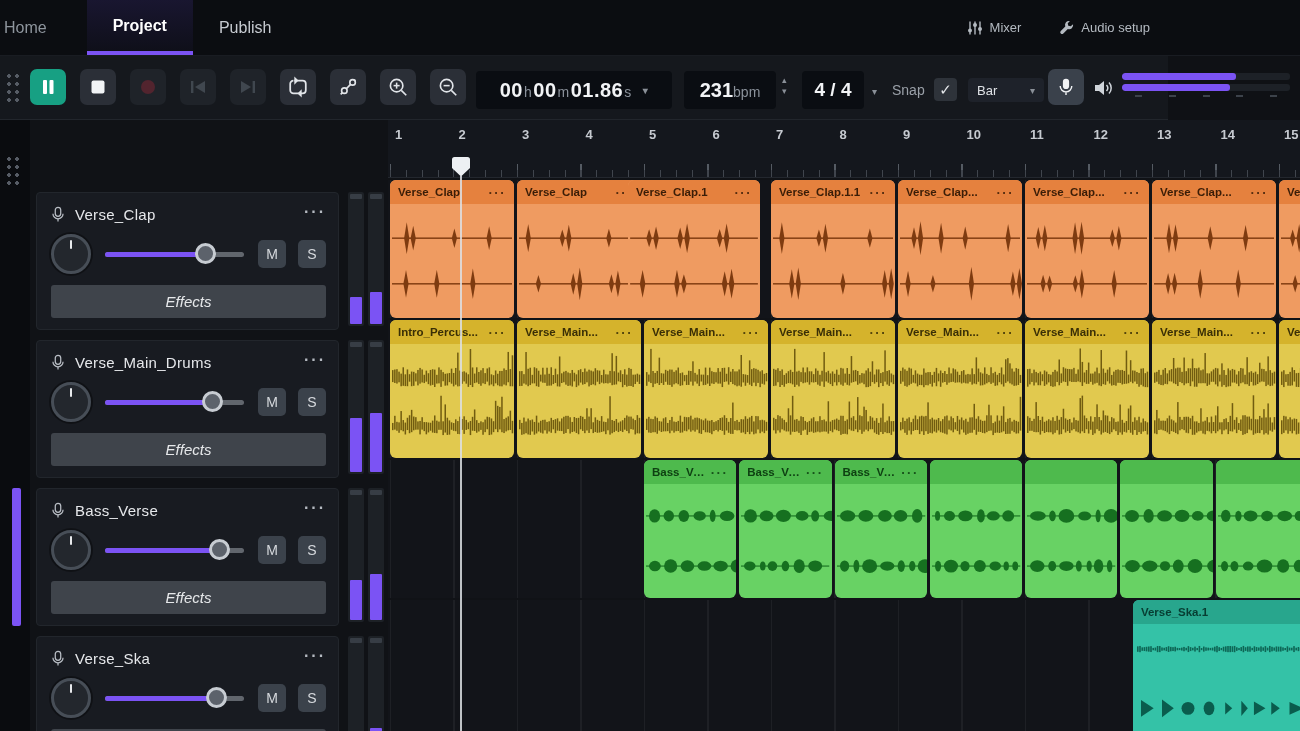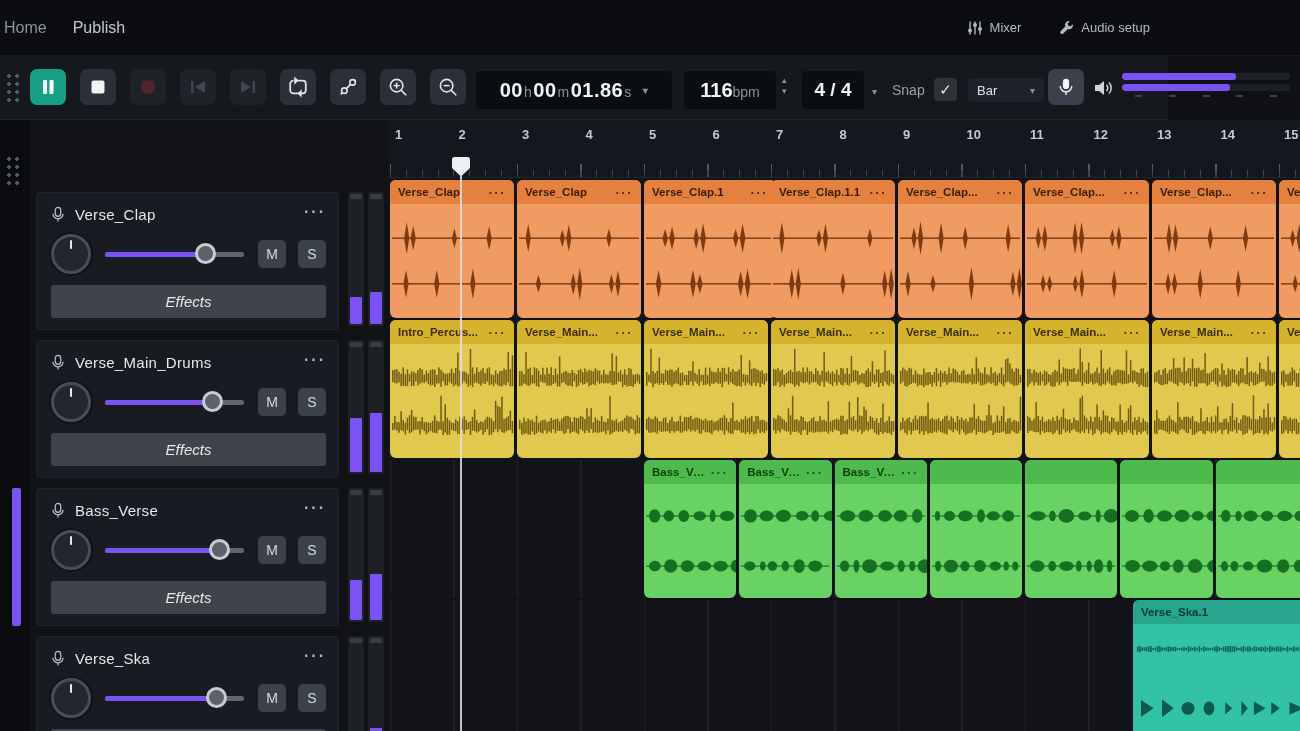--- a/index.html
+++ b/index.html
@@ -112,20 +112,21 @@
   .playhead-flag { position:absolute; top:37px; z-index:7; }
   svg { display:block; }
 </style>
 </head>
 <body>
 
 <div class="app" style="--accent: #7b53f4; --green: #17a083;">
 
   <div class="topnav">
     <div class="nav-home">Home</div>
+    <div class="nav-tab active">Project</div>
     <div class="nav-tab">Publish</div>
     <div class="nav-right">
       <div class="nav-action">
         <span>
           <svg width="16" height="16" viewBox="0 0 16 16">
             <g stroke="#b4bac1" stroke-width="1.4">
               <line x1="3" y1="1.5" x2="3" y2="14.5"></line>
                 <line x1="8" y1="1.5" x2="8" y2="14.5"></line>
                 <line x1="13" y1="1.5" x2="13" y2="14.5"></line>
             </g>
@@ -215,21 +216,21 @@
       <span>00</span>
         <span class="unit">h</span>
         <span>00</span>
         <span class="unit">m</span>
         <span>01.86</span>
         <span class="unit">s</span>
       <span class="caret" style="margin-left:10px;">▾</span>
     </div>
 
     <div class="valuebox vb-bpm">
-      <span>116</span>
+      <span>231</span>
         <span class="unit">bpm</span>
     </div>
     <div class="stepper">
       <span>▴</span>
       <span>▾</span>
     </div>
 
     <div class="valuebox vb-sig">
       <span>4 / 4</span>
     </div>
@@ -485,21 +486,21 @@
               <polygon points="91.90209592785686,24.81868506809696 94.50209592785686,34.199999999999996 91.90209592785686,43.58131493190303 89.30209592785687,34.199999999999996" fill="#7e3b10"></polygon>
               <rect x="2" y="79" width="120" height="1.6" fill="#7e3b10" opacity="0.9"></rect>
               <polygon points="21.419372586533427,71.0192587358877 24.01937258653343,79.8 21.419372586533427,88.58074126411229 18.819372586533426,79.8" fill="#7e3b10"></polygon>
               <polygon points="56.2540098275058,68.93346310239285 58.8540098275058,79.8 56.2540098275058,90.66653689760714 53.654009827505796,79.8" fill="#7e3b10"></polygon>
               <polygon points="62.7540098275058,63.42249228591099 65.35400982750579,79.8 62.7540098275058,96.177507714089 60.154009827505796,79.8" fill="#7e3b10"></polygon>
               <polygon points="94.4223900497891,70.23879369739443 97.0223900497891,79.8 94.4223900497891,89.36120630260557 91.8223900497891,79.8" fill="#7e3b10"></polygon>
               <polygon points="100.9223900497891,66.42734931940213 103.5223900497891,79.8 100.9223900497891,93.17265068059787 98.3223900497891,79.8" fill="#7e3b10"></polygon>
             </svg>
           </div>
         </div>
-        <div class="clip" style="left: 256px; width: 132px; height: 138px; background: rgb(239, 155, 97);">
+        <div class="clip" style="left: 240px; width: 132px; height: 138px; background: rgb(239, 155, 97);">
           <div class="clip-head" style="background: rgb(229, 129, 62);">
             <span class="clip-label" style="color: rgb(58, 29, 7);">Verse_Clap.1</span>
             <span class="clip-menu" style="color: rgb(58, 29, 7);">···</span>
           </div>
           <div class="clip-wave">
             <svg viewBox="0 0 124 114" width="100%" height="100%" preserveAspectRatio="none">
               <rect x="2" y="33.4" width="120" height="1.6" fill="#7e3b10" opacity="0.9"></rect>
               <polygon points="19.846618234179914,25.130133587913583 22.446618234179915,34.199999999999996 19.846618234179914,43.26986641208641 17.246618234179913,34.199999999999996" fill="#7e3b10"></polygon>
               <polygon points="26.346618234179914,22.470150327123697 28.946618234179915,34.199999999999996 26.346618234179914,45.929849672876294 23.746618234179913,34.199999999999996" fill="#7e3b10"></polygon>
               <polygon points="49.01295718131587,23.37674223380163 51.61295718131587,34.199999999999996 49.01295718131587,45.02325776619836 46.41295718131587,34.199999999999996" fill="#7e3b10"></polygon>

